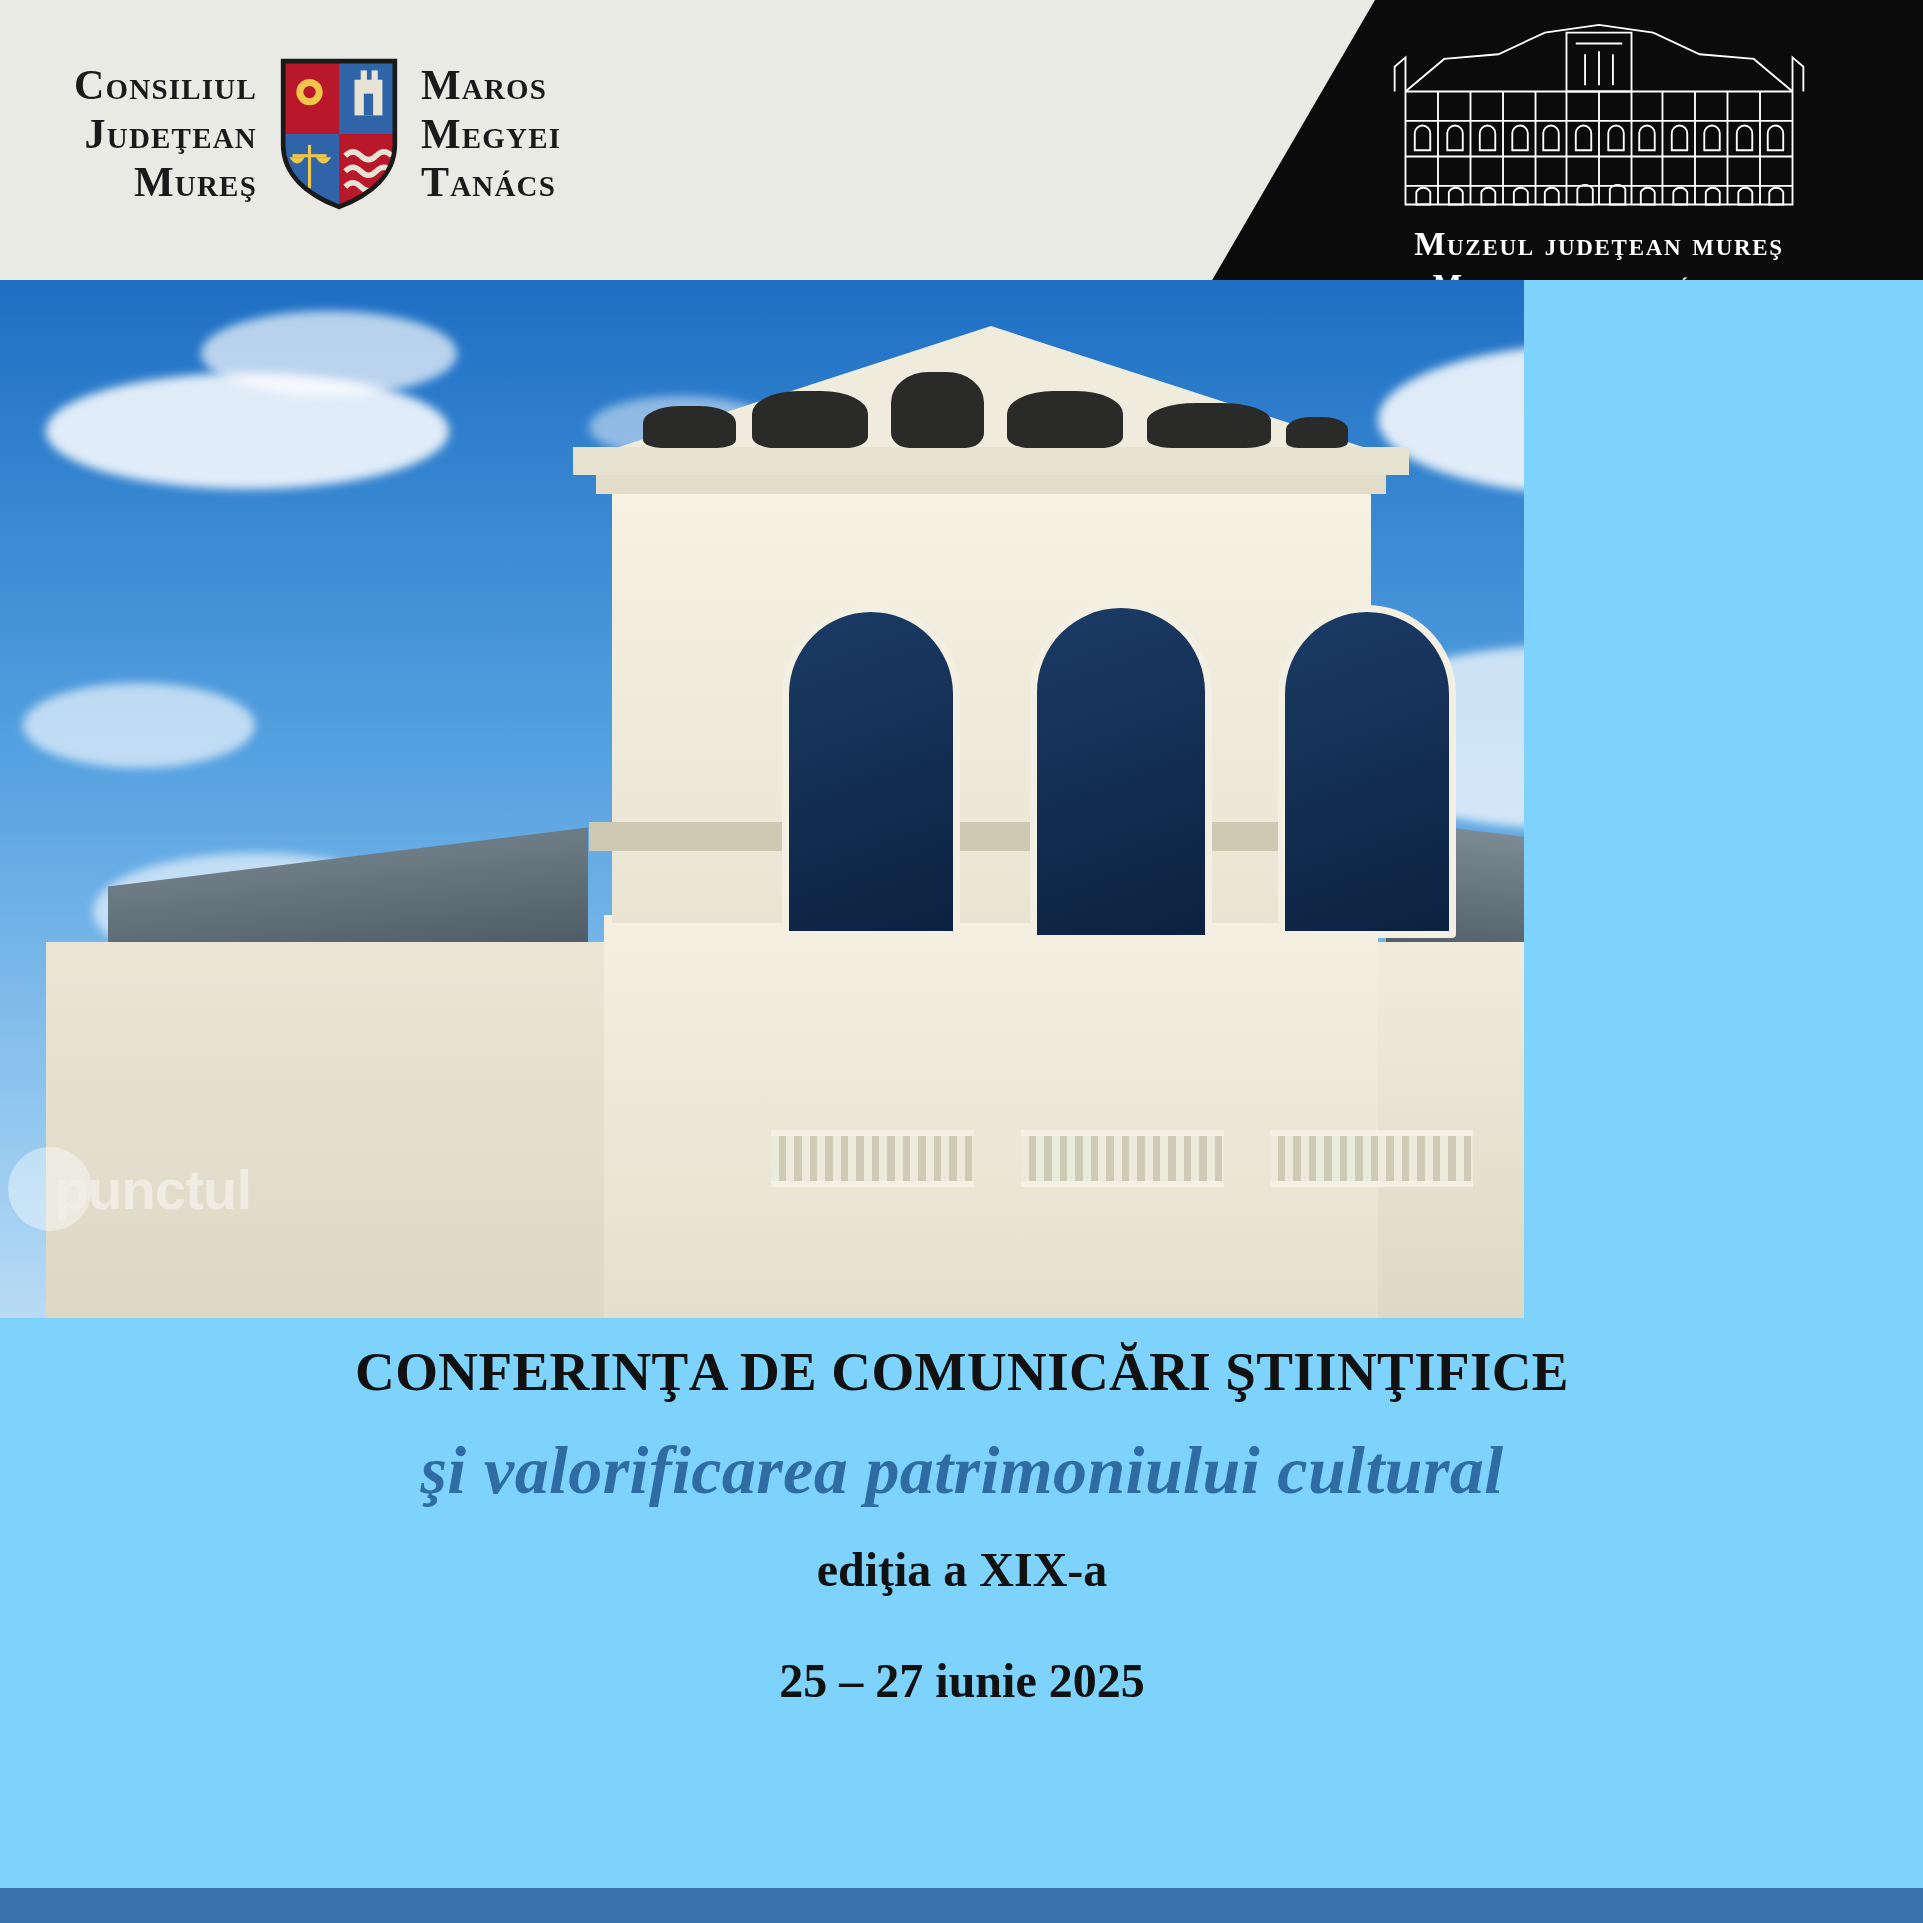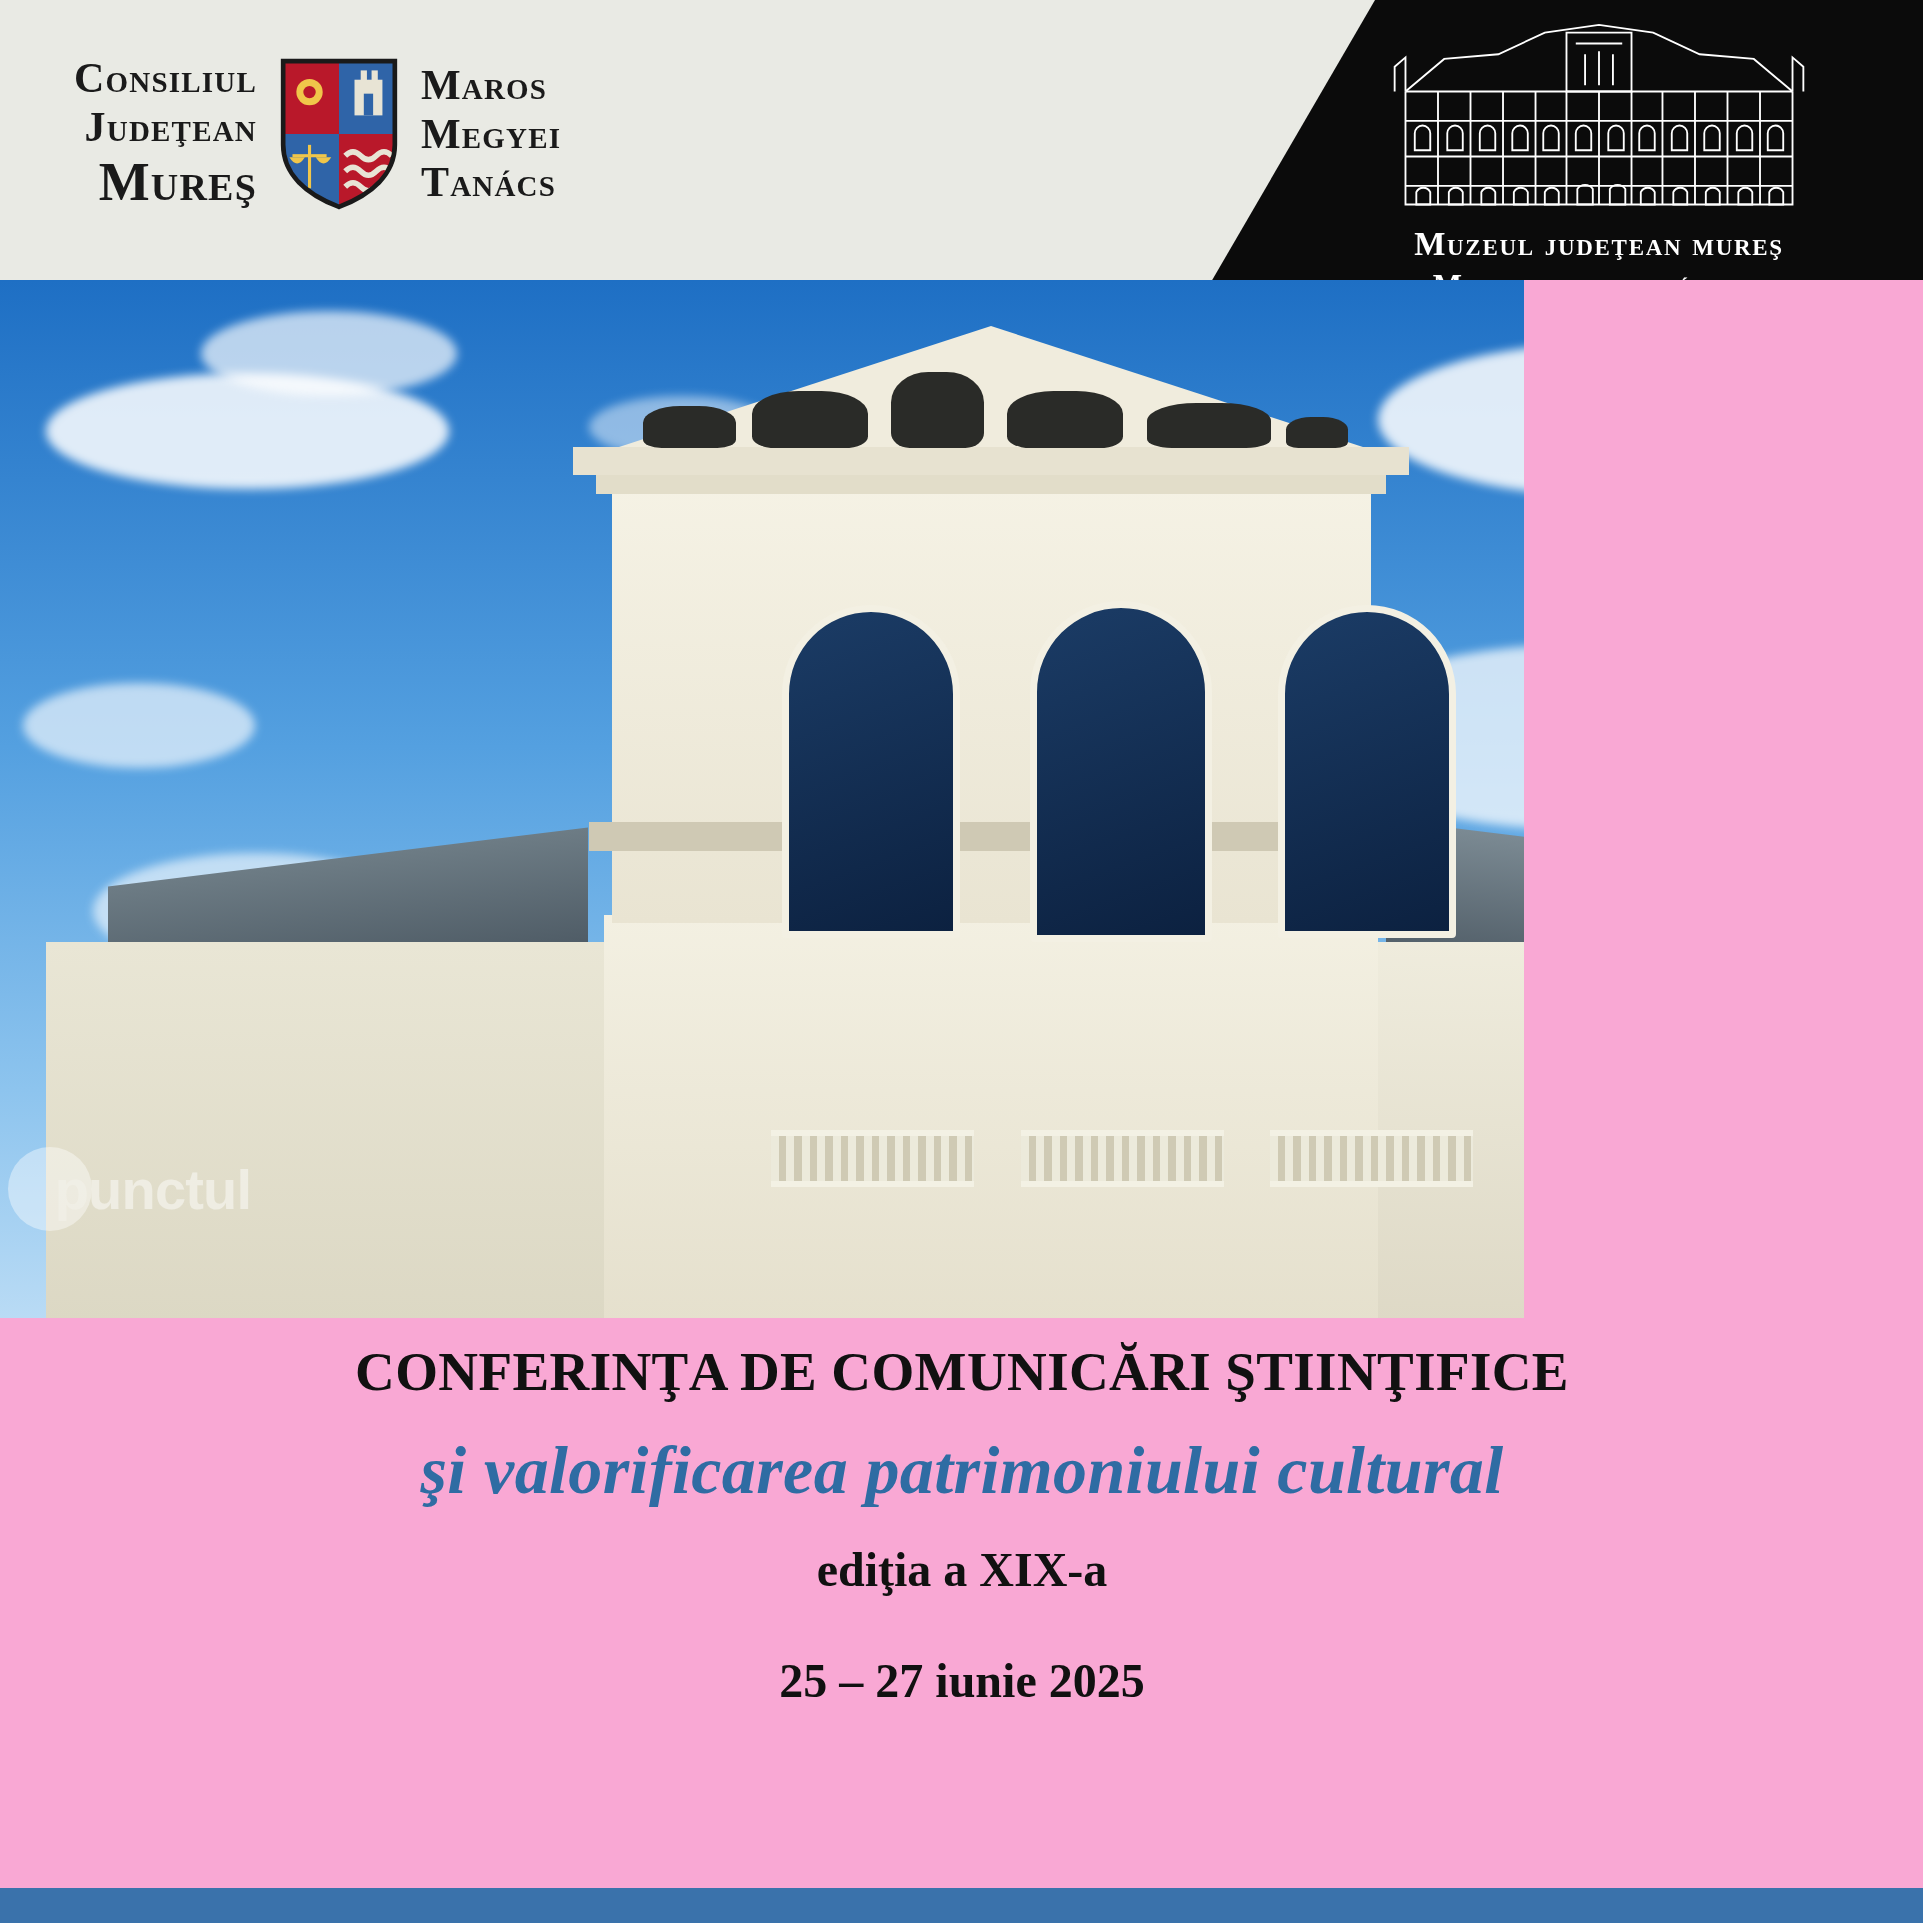--- a/index.html
+++ b/index.html
@@ -13,21 +13,21 @@
     font-family: "Liberation Serif", serif;
     overflow: hidden;
     position: relative;
   }
 
   
   .poster {
     position: relative;
     width: 1924px;
     height: 1924px;
-    background: #f9a8d4;
+    background: #7dd3fc;
     overflow: hidden;
   }
 
   
   .topbar {
     position: absolute;
     left: 0;
     top: 0;
     width: 1924px;
     height: 280px;
@@ -58,21 +58,21 @@
     font-family: "Liberation Serif", serif;
     font-weight: bold;
     color: #1a1a1a;
     letter-spacing: 1.2px;
     line-height: 1.16;
     font-size: 42px;
   }
   .cc-text-left span { display: block; }
   .cc-text-left .l1 { font-size: 42px; }
   .cc-text-left .l2 { font-size: 42px; }
-  .cc-text-left .l3 { font-size: 54px; }
+  .cc-text-left .l3 { font-size: 42px; }
 
   .cc-text-right {
     text-align: left;
     font-family: "Liberation Serif", serif;
     font-weight: bold;
     color: #1a1a1a;
     letter-spacing: 1.2px;
     line-height: 1.16;
     font-size: 42px;
   }

